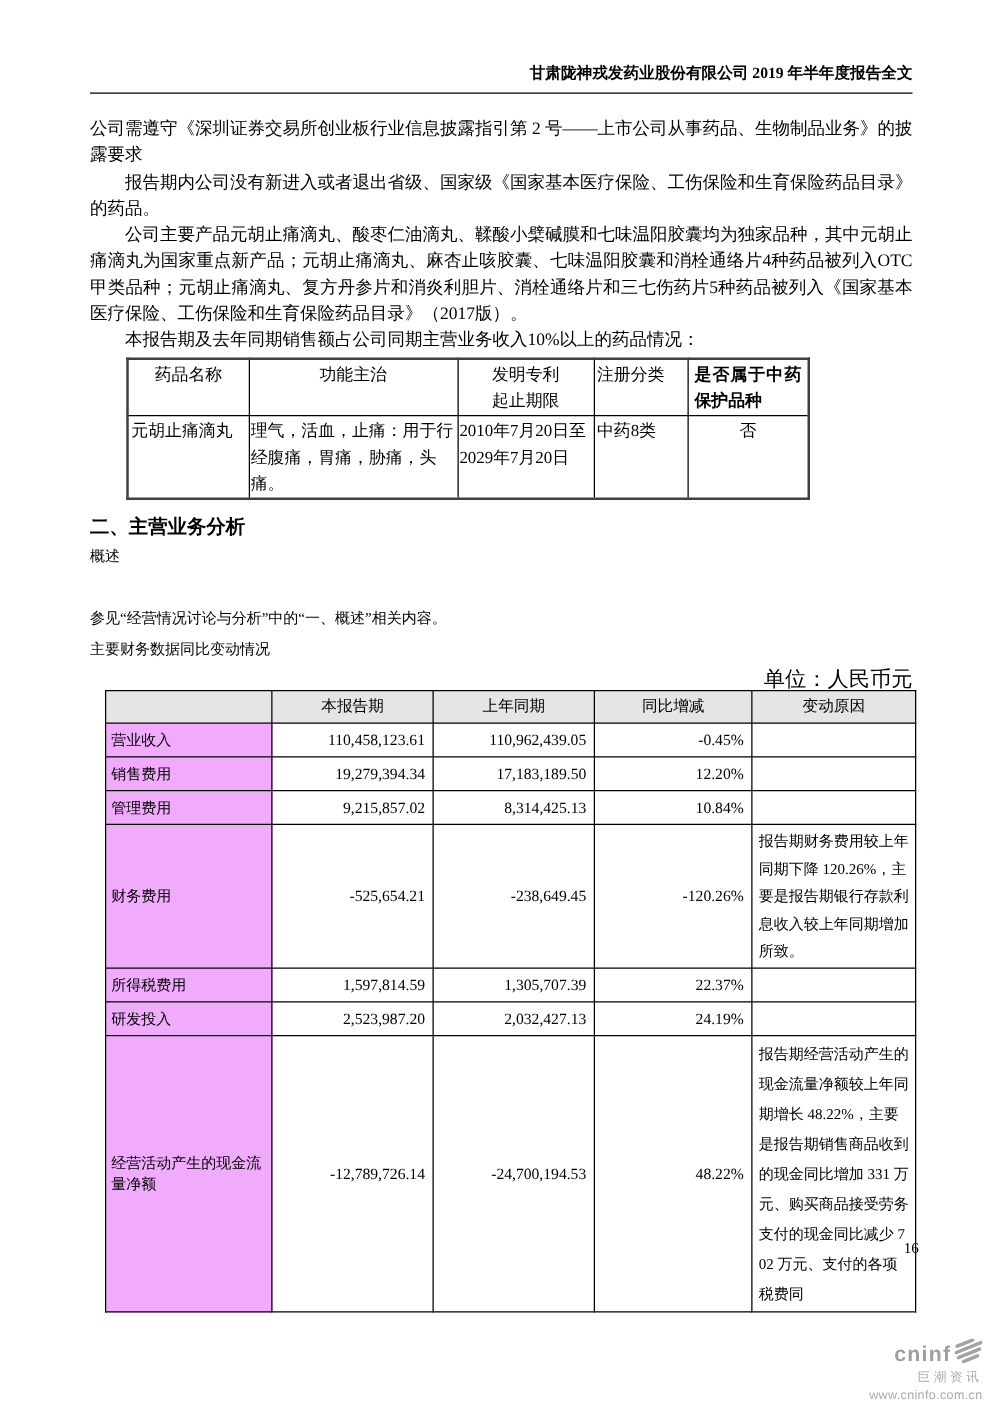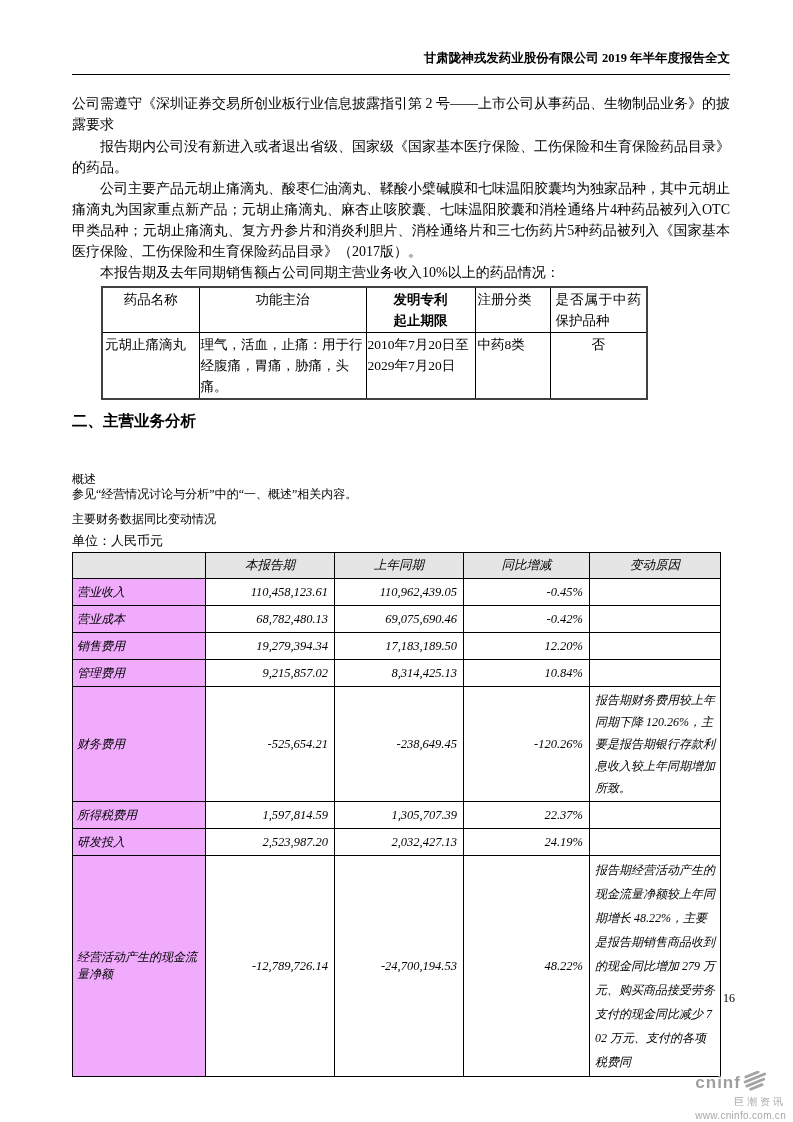--- a/index.html
+++ b/index.html
@@ -22,47 +22,47 @@
 
   table { border-collapse:collapse; table-layout:fixed; }
   td, th { border:1px solid #000; font-weight:normal; word-break:break-all; }
 
   
   .drug-table-wrap { position:absolute; top:286px; left:29px; }
   .drug-table { width:545px; border:2px solid #404040; font-size:13.5px; line-height:21px; }
   .drug-table th, .drug-table td { vertical-align:top; padding:1px 2px; }
   .drug-table .c-center { text-align:center; }
   .drug-table .c-left { text-align:left; }
-  .drug-table .justify { text-align:justify; padding:1px 5px; }
-  .prewrap { white-space:pre-line;font-weight:bold; }
+  .drug-table .justify { text-align:justify; padding:1px 5px;font-weight:bold; }
+  .prewrap { white-space:pre-line; }
 
   .section-title { position:absolute; left:0; font-size:15.5px; font-weight:bold; }
   .small-line { position:absolute; left:0; width:100%; font-size:12px; }
-  .unit-line { font-size:13px; }
+  .unit-line { text-align:right; font-size:17px; }
 
   
-  .fin-table-wrap { position:absolute; top:552px; left:0;font-style:italic; }
+  .fin-table-wrap { position:absolute; top:552px; left:12px; }
   .fin-table { width:648px; border:1.5px solid #000; font-size:12.5px; }
   .fin-table th { background:#e5e5e5; text-align:center; height:26px; vertical-align:middle; }
   .fin-table td { vertical-align:middle; }
   .fin-table td.metric { background:#f0abfc; text-align:left; padding:1px 3px 1px 4px; font-size:12px; line-height:17px; }
   .fin-table td.num { text-align:right; padding:1px 6px 1px 2px; }
   .fin-table td.reason { text-align:left; font-size:12px; line-height:22px; padding:2px 5px; }
   .fin-table tr.r-std { height:27px; }
   .fin-table tr.r-finance { height:110px; }
   .fin-table tr.r-cashflow { height:192px; }
   .fin-table tr.r-cashflow td.reason { line-height:24px; vertical-align:top; }
 
   .page-number { position:absolute; top:991px; right:58px; font-size:12px; }
 
   .footer-logo {
     position:absolute; top:1071px; right:7px; text-align:right;
     color:#a3a3a3; font-family:"Liberation Sans","DejaVu Sans",sans-serif; line-height:1.15;
   }
-  .logo-row { display:flex; align-items:center; gap:2px; }
+  .logo-row { display:flex; align-items:center; justify-content:flex-end; gap:2px; }
   .logo-text { font-size:17px; font-weight:bold; letter-spacing:1px; color:#9e9e9e; }
   .logo-caption { font-size:10px; letter-spacing:3px; color:#a8a8a8; margin-top:1px; }
   .logo-url { font-size:10px; color:#a8a8a8; margin-top:2px; letter-spacing:0.3px; }
 </style>
 </head>
 <body>
 
 <div class="page">
   <div class="content">
 
@@ -98,21 +98,21 @@
           <td class="c-left" style="padding:1px 1px">理气，活血，止痛：用于行经腹痛，胃痛，胁痛，头痛。</td>
           <td class="c-left" style="padding:1px 1px">2010年7月20日至2029年7月20日</td>
           <td class="c-left">中药8类</td>
           <td class="c-center">否</td>
         </tr>
       </tbody>
         </table>
     </div>
 
     <div class="section-title" style="top:411px">二、主营业务分析</div>
-    <div class="small-line" style="top:471px">概述</div>
+    <div class="small-line" style="top:437px">概述</div>
     <div class="small-line" style="top:486px">参见“经营情况讨论与分析”中的“一、概述”相关内容。</div>
     <div class="small-line" style="top:511px">主要财务数据同比变动情况</div>
     <div class="small-line unit-line" style="top:532px">单位：人民币元</div>
 
     <div class="fin-table-wrap">
       <table class="fin-table">
         <colgroup>
           <col style="width:133px">
             <col style="width:129px">
             <col style="width:129px">
@@ -128,27 +128,20 @@
           <th>变动原因</th>
         </tr>
         <tr class="r-std">
           <td class="metric">营业收入</td>
           <td class="num">110,458,123.61</td>
           <td class="num">110,962,439.05</td>
           <td class="num">-0.45%</td>
           <td class="reason"></td>
         </tr>
         <tr class="r-std">
-          <td class="metric">营业成本</td>
-          <td class="num">68,782,480.13</td>
-          <td class="num">69,075,690.46</td>
-          <td class="num">-0.42%</td>
-          <td class="reason"></td>
-        </tr>
-        <tr class="r-std">
           <td class="metric">销售费用</td>
           <td class="num">19,279,394.34</td>
           <td class="num">17,183,189.50</td>
           <td class="num">12.20%</td>
           <td class="reason"></td>
         </tr>
         <tr class="r-std">
           <td class="metric">管理费用</td>
           <td class="num">9,215,857.02</td>
           <td class="num">8,314,425.13</td>
@@ -174,21 +167,21 @@
           <td class="num">2,523,987.20</td>
           <td class="num">2,032,427.13</td>
           <td class="num">24.19%</td>
           <td class="reason"></td>
         </tr>
         <tr class="r-cashflow">
           <td class="metric">经营活动产生的现金流量净额</td>
           <td class="num">-12,789,726.14</td>
           <td class="num">-24,700,194.53</td>
           <td class="num">48.22%</td>
-          <td class="reason">报告期经营活动产生的现金流量净额较上年同期增长 48.22%，主要是报告期销售商品收到的现金同比增加 279 万元、购买商品接受劳务支付的现金同比减少 702 万元、支付的各项税费同</td>
+          <td class="reason">报告期经营活动产生的现金流量净额较上年同期增长 48.22%，主要是报告期销售商品收到的现金同比增加 331 万元、购买商品接受劳务支付的现金同比减少 702 万元、支付的各项税费同</td>
         </tr>
       </tbody>
         </table>
     </div>
   </div>
 
   <div class="page-number">16</div>
 
   <div class="footer-logo">
     <div class="logo-row">

